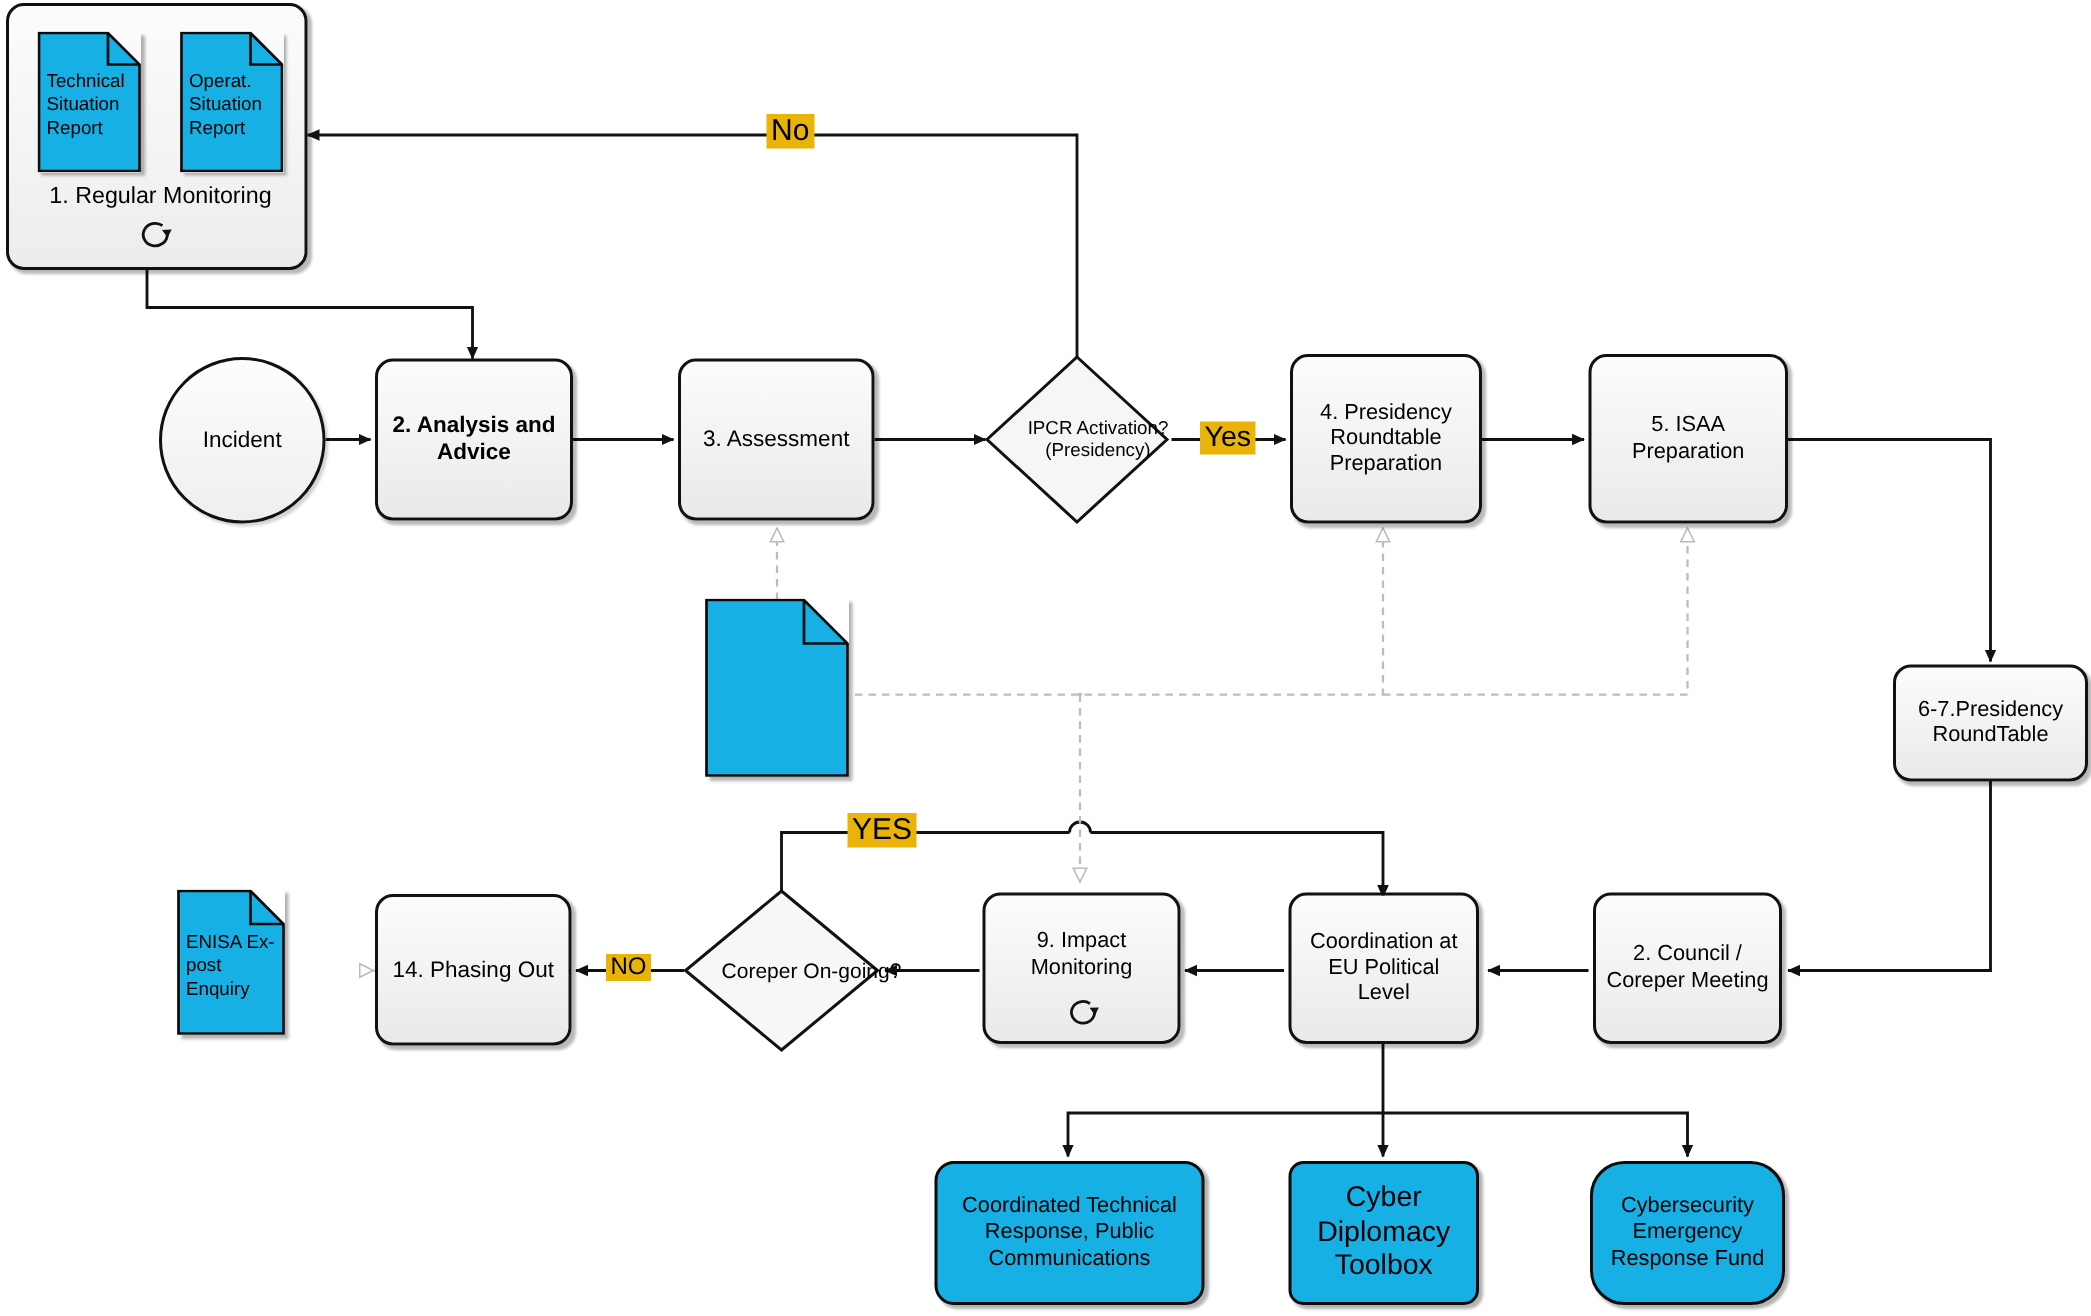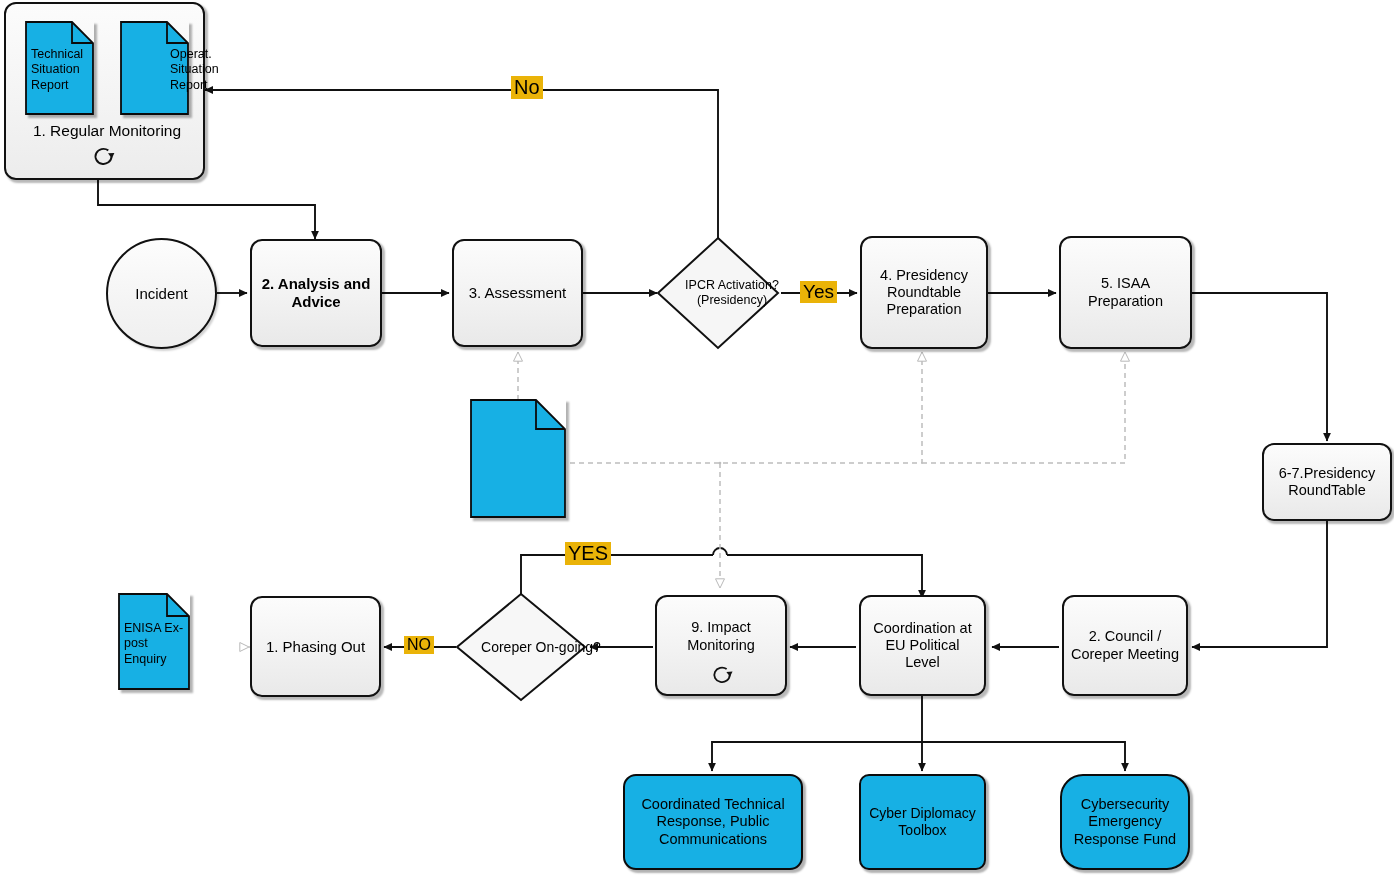--- a/index.html
+++ b/index.html
@@ -109,21 +109,21 @@
       <path d="M47,1 L47,22 L68,22" fill="none" stroke="#0b0b0b" stroke-width="1.8"></path>
     </svg>
     <div class="doctext" style="top:26px;font-size:12.5px;">Technical Situation Report</div>
   </div>
 
   <div class="doc" style="left:120px;top:21px;width:69px;height:94px;">
     <svg class="docbody" viewBox="0 0 69 94" preserveAspectRatio="none">
       <path d="M1,1 L47,1 L68,22 L68,93 L1,93 z" fill="#17b0e4" stroke="#0b0b0b" stroke-width="1.8"></path>
       <path d="M47,1 L47,22 L68,22" fill="none" stroke="#0b0b0b" stroke-width="1.8"></path>
     </svg>
-    <div class="doctext" style="top:26px;font-size:12.5px;margin-left:44px;">Operat. Situation Report</div>
+    <div class="doctext" style="top:26px;font-size:12.5px;">Operat. Situation Report</div>
   </div>
 
   <div class="node ellipse" style="left:106px;top:238px;width:111px;height:111px;font-size:15px;">
     <span>Incident</span>
   </div>
 
   <div class="node proc" style="left:250px;top:239px;width:132px;height:108px;font-size:15px;padding:0 8px;font-weight:bold;">
     <span>2. Analysis and Advice</span>
   </div>
 
@@ -161,21 +161,21 @@
 
   <div class="doc" style="left:118px;top:593px;width:72px;height:97px;">
     <svg class="docbody" viewBox="0 0 72 97" preserveAspectRatio="none">
       <path d="M1,1 L49,1 L71,23 L71,96 L1,96 z" fill="#17b0e4" stroke="#0b0b0b" stroke-width="1.8"></path>
       <path d="M49,1 L49,23 L71,23" fill="none" stroke="#0b0b0b" stroke-width="1.8"></path>
     </svg>
     <div class="doctext" style="top:28px;font-size:12.5px;">ENISA Ex-post Enquiry</div>
   </div>
 
   <div class="node proc" style="left:250px;top:596px;width:131px;height:101px;font-size:15px;padding:0 4px;">
-    <span>1. Phasing Out</span>
+    <span>14. Phasing Out</span>
   </div>
 
   <div class="diamond-wrap" style="left:455px;top:592px;width:132px;height:110px;">
     <svg class="dshape" width="132" height="110" viewBox="0 0 132 110">
       <path d="M66,2 L130,55 L66,108 L2,55 z" fill="#f7f7f7" stroke="#111" stroke-width="2"></path>
     </svg>
     <div class="dlabel" style="font-size:14px;padding:0 20px;">
       <span>Coreper On-going?</span>
     </div>
   </div>
@@ -193,21 +193,21 @@
   </div>
 
   <div class="node proc" style="left:1062px;top:595px;width:126px;height:101px;font-size:14.5px;padding:0 6px;">
     <span>2. Council / Coreper Meeting</span>
   </div>
 
   <div class="node bluebox" style="left:623px;top:774px;width:180px;height:96px;font-size:14.5px;padding:0 8px;border-radius:13px;">
     <span>Coordinated Technical Response, Public Communications</span>
   </div>
 
-  <div class="node bluebox" style="left:859px;top:774px;width:127px;height:96px;font-size:14px;padding:0 8px;">
+  <div class="node bluebox" style="left:859px;top:774px;width:127px;height:96px;font-size:19px;padding:0 8px;">
     <span>Cyber Diplomacy Toolbox</span>
   </div>
 
   <div class="node bluebox" style="left:1060px;top:774px;width:130px;height:96px;font-size:14.5px;padding:0 6px;border-radius:23px;">
     <span>Cybersecurity Emergency Response Fund</span>
   </div>
 
   <div class="edgelabel" style="left:511px;top:76px;font-size:20px;">No</div>
   <div class="edgelabel" style="left:800px;top:281px;font-size:19px;">Yes</div>
   <div class="edgelabel" style="left:565px;top:542px;font-size:20px;">YES</div>

